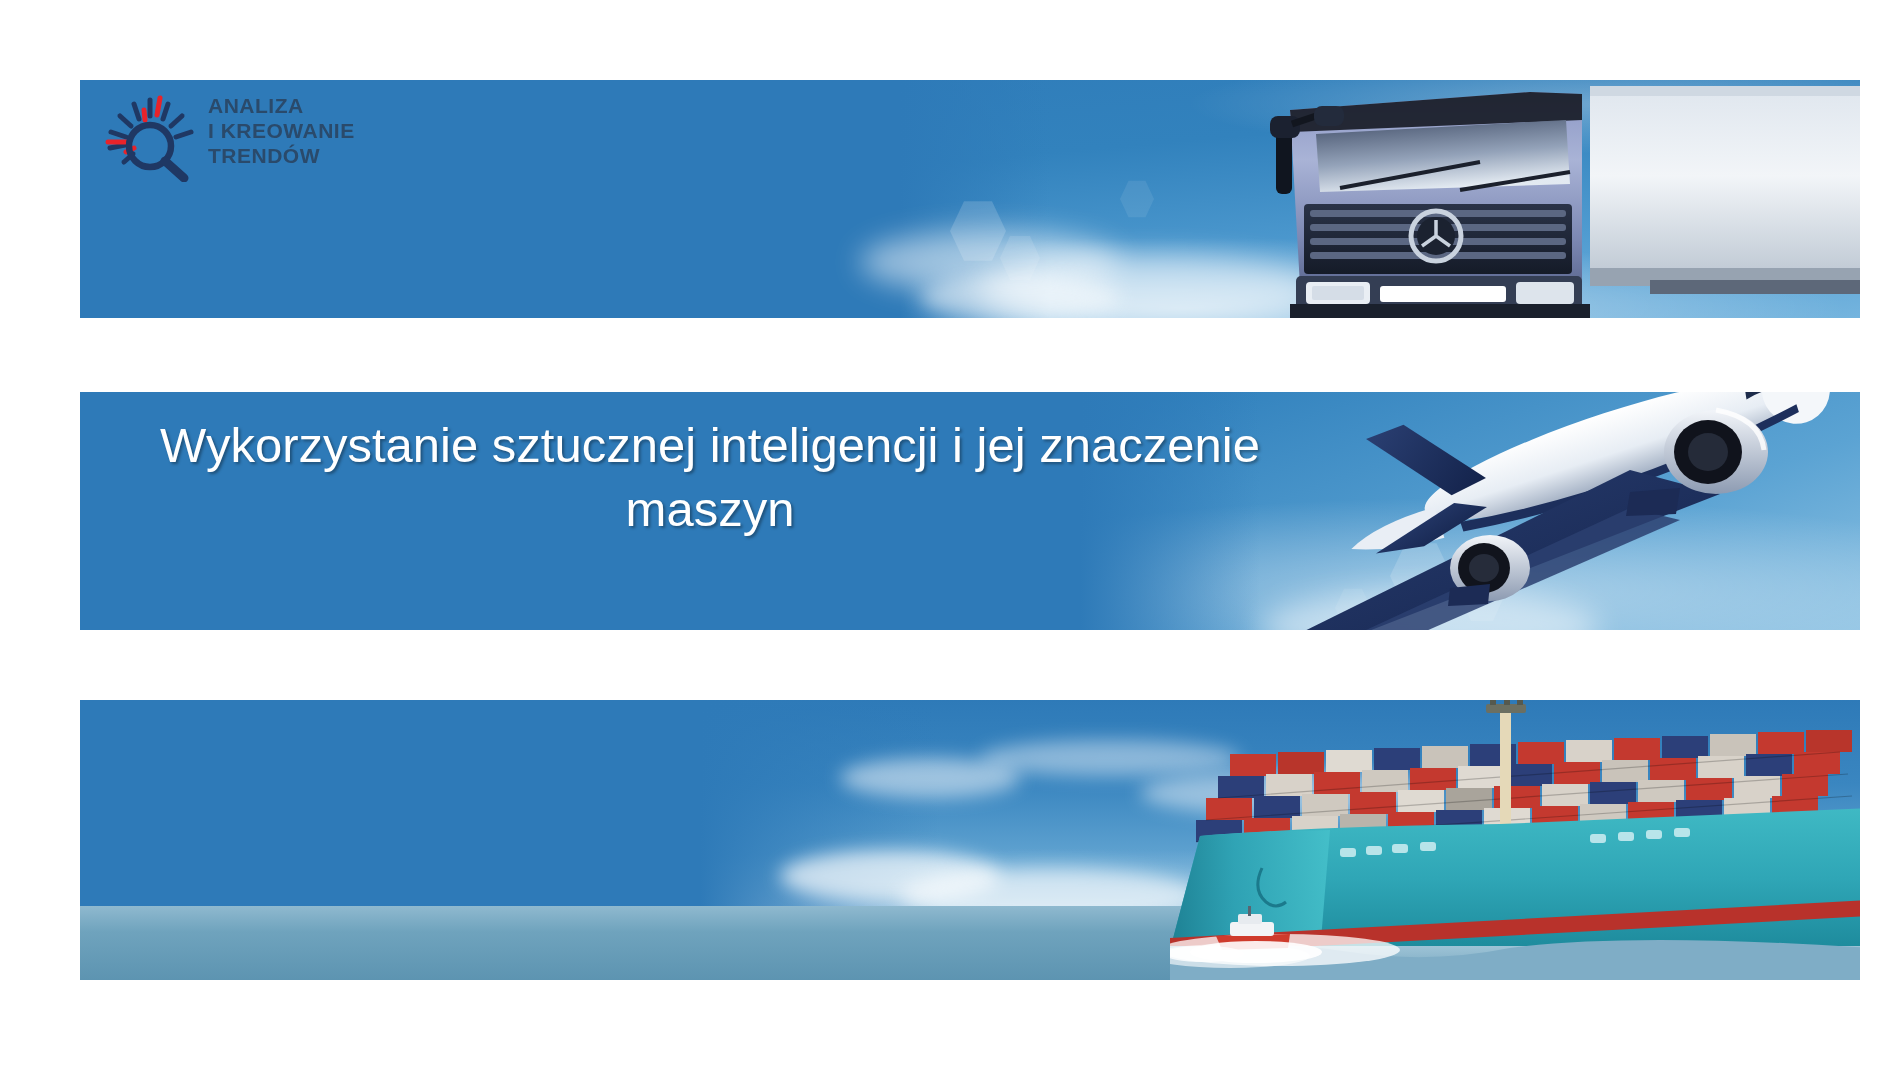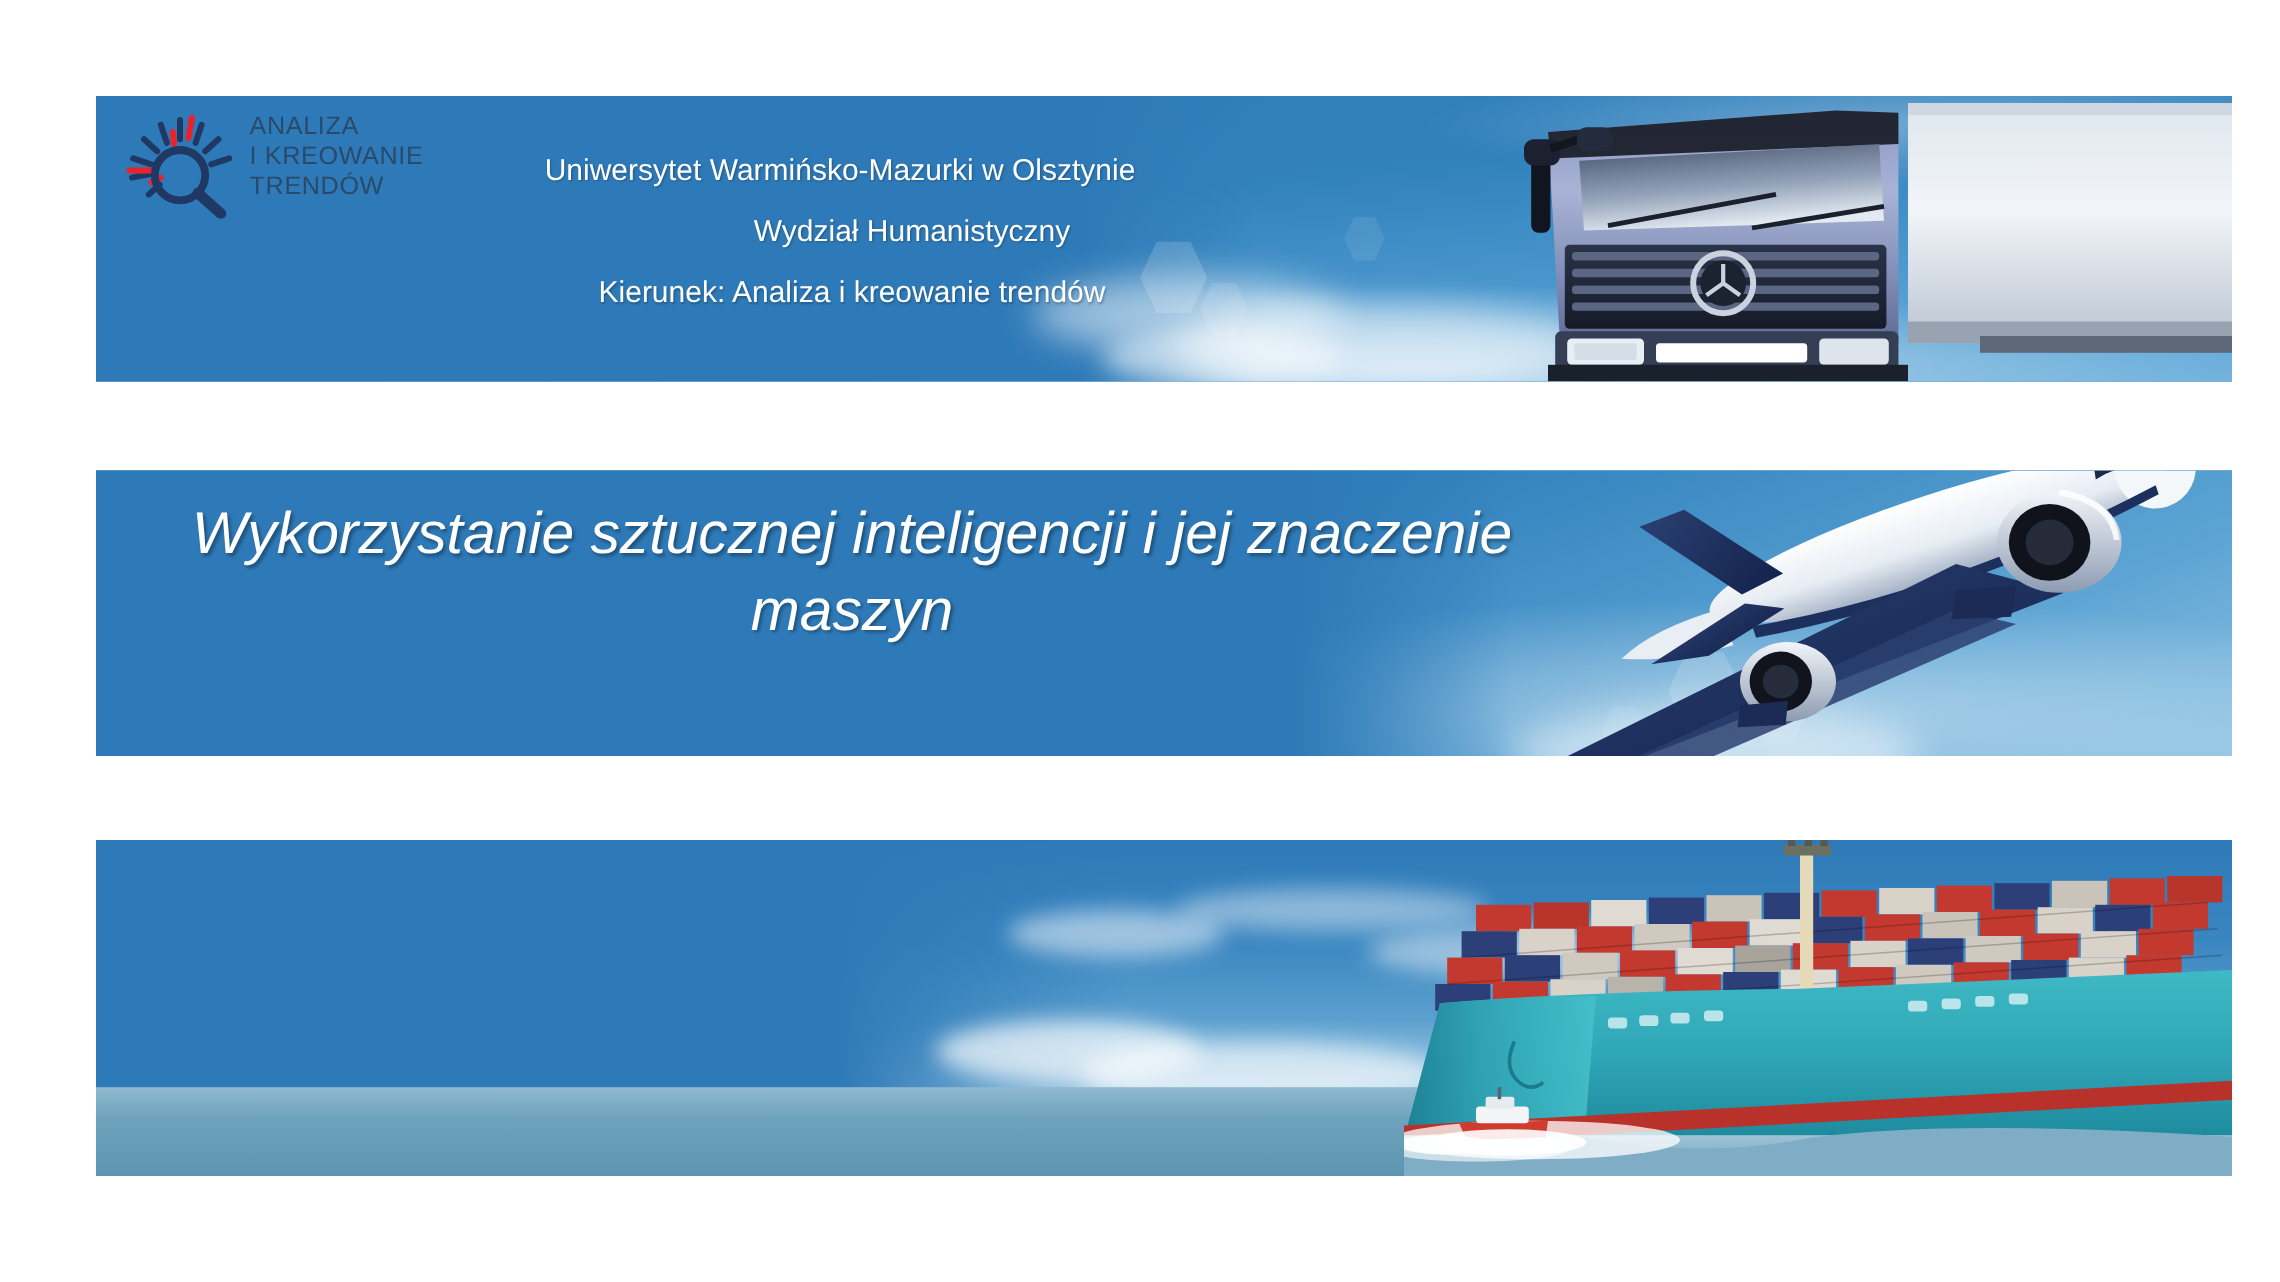--- a/index.html
+++ b/index.html
@@ -68,20 +68,21 @@
   #band-header {
     top: 80px;
     height: 238px;
   }
   .logo {
     position: absolute;
     left: 18px;
     top: 10px;
     width: 270px;
     height: 92px;
+    font-weight: bold;
   }
   .logo svg { display:block; }
   .logo-text {
     position: absolute;
     left: 110px;
     top: 4px;
     color: #2a4a6b;
     font-size: 21px;
     line-height: 1.18;
     letter-spacing: 0.5px;
@@ -120,21 +121,20 @@
     position: absolute;
     left: 40px;
     top: 22px;
     width: 1180px;
     text-align: center;
     color: #ffffff;
     font-size: 49px;
     line-height: 1.30;
     text-shadow: 2px 2px 3px rgba(0,0,0,0.35);
     font-family: "Liberation Sans", sans-serif;
-    font-style: italic;
   }
   .title-text .tl { display: block; white-space: pre; }
   .plane {
     position: absolute;
     right: -20px;
     top: 0;
     width: 720px;
     height: 238px;
   }
 
@@ -264,25 +264,20 @@
           <circle cx="52" cy="56" r="21" fill="none" stroke="#1f3864" stroke-width="6.5"></circle>
 
           <line x1="67" y1="71" x2="86" y2="88" stroke="#1f3864" stroke-width="9"></line>
         </g>
       </svg>
       <div class="logo-text">ANALIZA
 I KREOWANIE
 TRENDÓW</div>
     </div>
 
-    <div class="header-lines">
-      <div class="hl-1">Uniwersytet Warmińsko-Mazurki  w Olsztynie</div>
-      <div class="hl-2">Wydział Humanistyczny</div>
-      <div class="hl-3">Kierunek: Analiza i kreowanie trendów</div>
-    </div>
   </div>
 
   <div class="band" id="band-title">
     <div class="band-sky" style="background:
         radial-gradient(ellipse 50% 60% at 78% 84%, rgba(255,255,255,0.45), rgba(255,255,255,0) 66%),
         linear-gradient(160deg, #2f7cba 0%, #3181bd 45%, #5ba3d3 78%, #8dc2e3 100%);"></div>
     <div class="flat-mask" style="width:1000px;"></div>
     <div class="flat-fade" style="left:1000px;width:180px;"></div>
 
     <div class="hex" style="left:1310px;top:150px;width:62px;height:68px;"></div>

